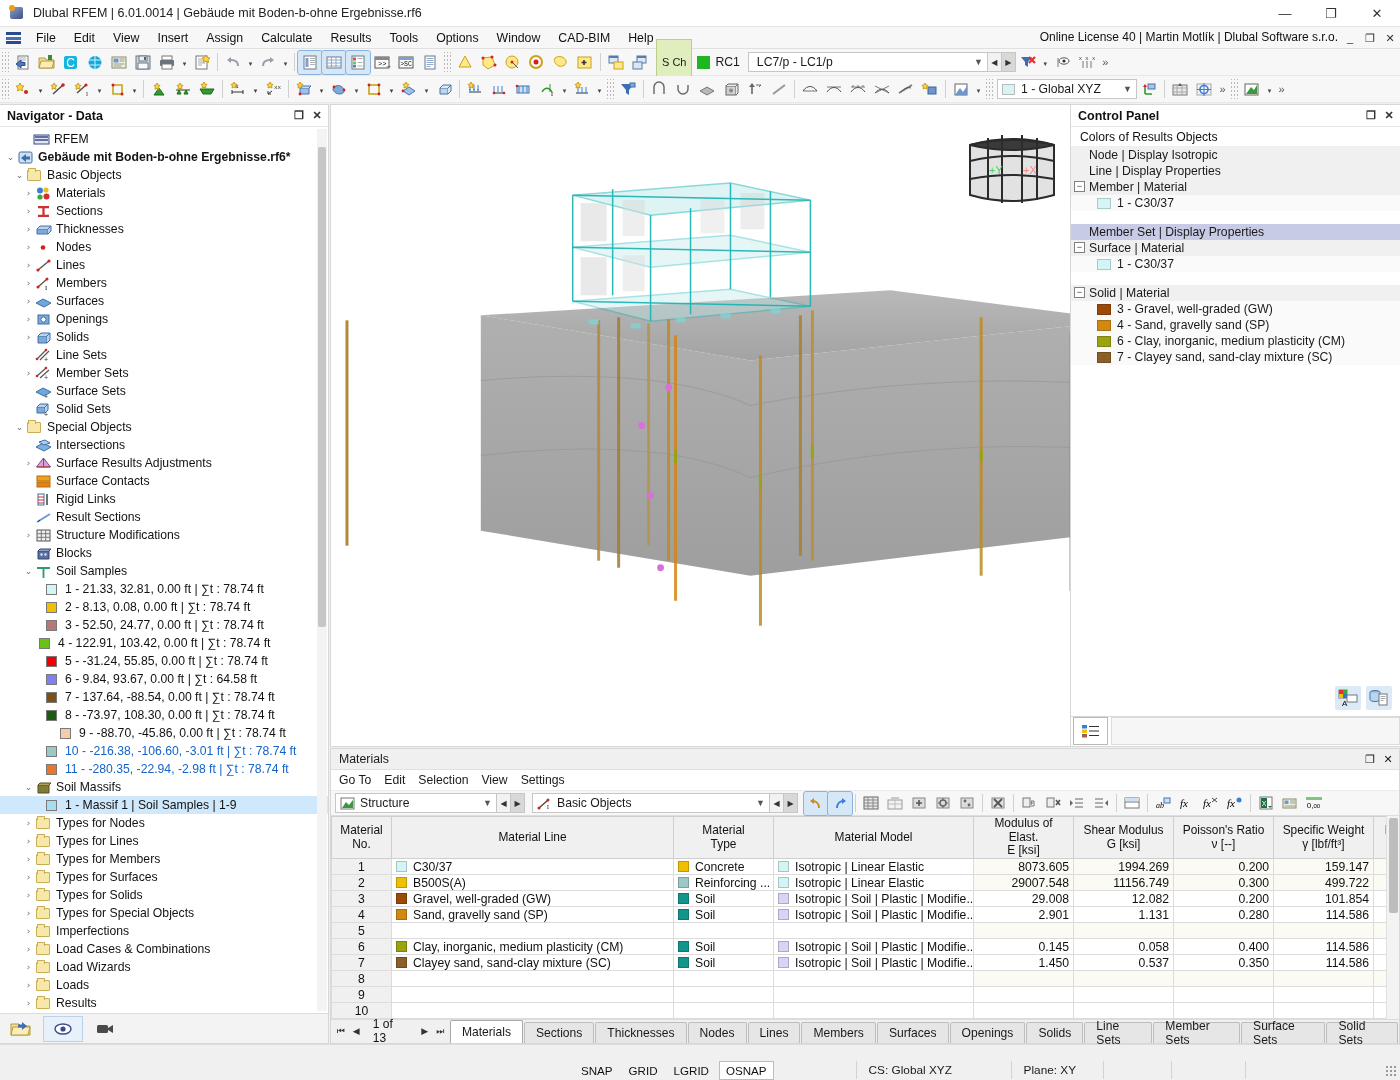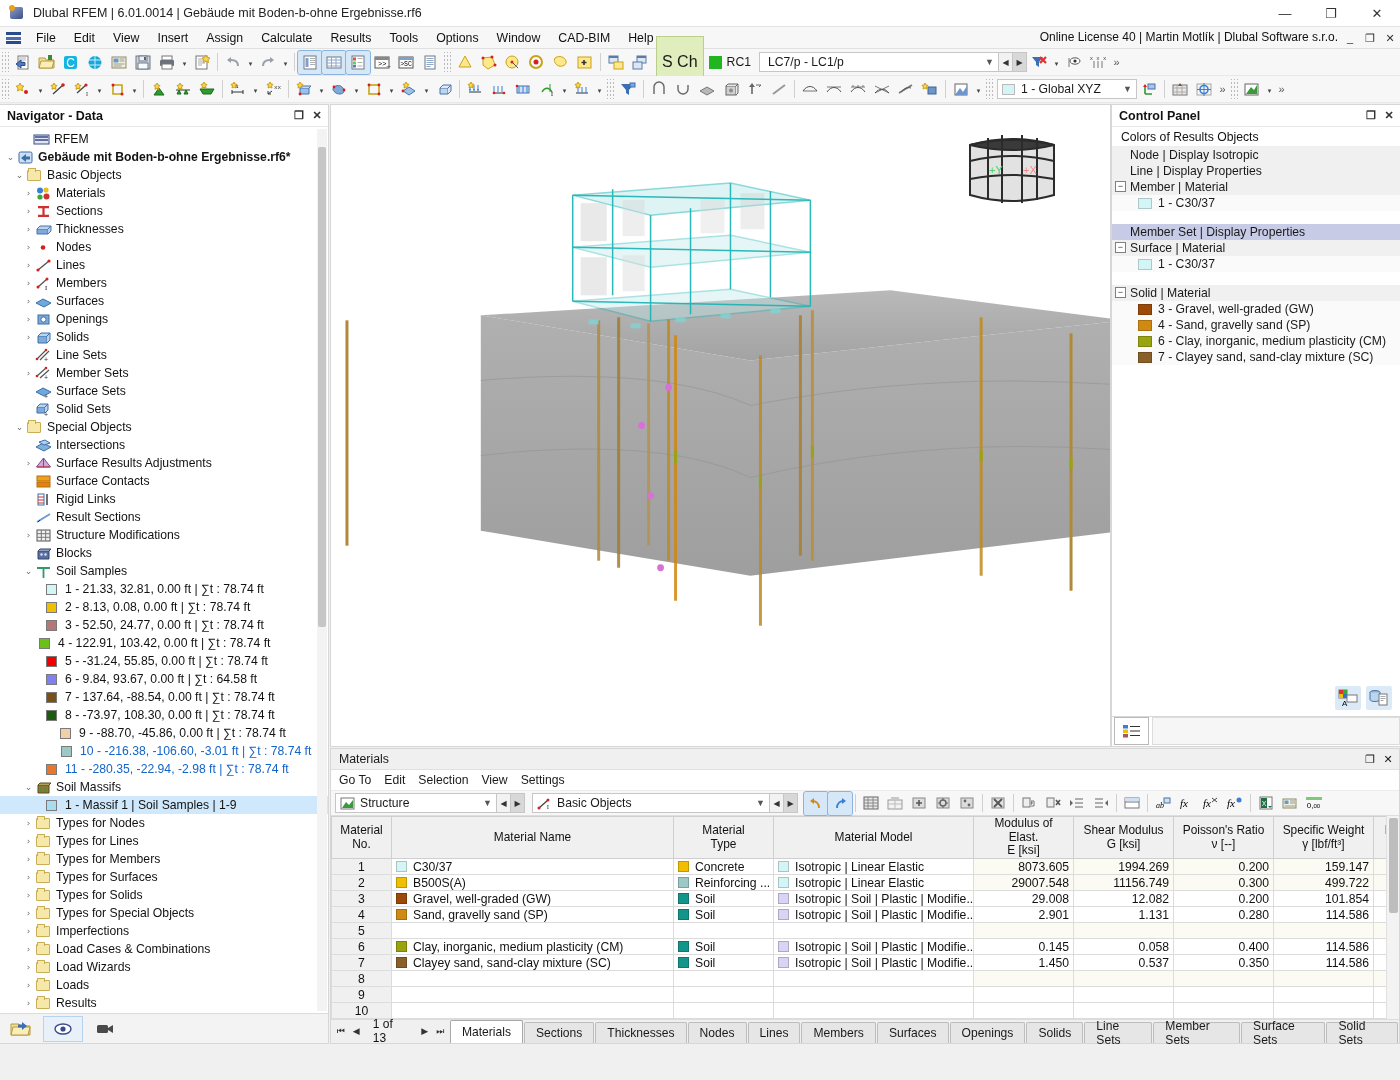--- a/index.html
+++ b/index.html
@@ -139,21 +139,21 @@
   .scrollv .thumb { position:absolute; left:1px; width:8px; background:#c6c6c6; border-radius:2px; }
 
   
   .viewport {
     position:absolute; left:330px; right:289px; top:0; bottom:297px;
     background:#ffffff; border:1px solid #d7d7d7; overflow:hidden;
   }
 
   
   .ctrlpanel {
-    position:absolute; right:0; top:0; width:289px; bottom:297px;
+    position:absolute; right:0; top:0; width:330px; bottom:297px;
     background:#fff; border:1px solid #d7d7d7; border-right:none;
     display:flex; flex-direction:column;
   }
   .cp-sub {
     height:20px; display:flex; align-items:center; padding-left:9px;
     font-size:12.2px; color:#111; background:#fff; border-bottom:1px solid #eee;
   }
   .cp-list { flex:1; overflow:hidden; position:relative; }
   .cp-row { height:16px; display:flex; align-items:center; font-size:12.2px; padding-left:4px; }
   .cp-row.grouphdr { background:#f0f0f0; padding-left:18px; }
@@ -465,21 +465,21 @@
       </span>
     <span class="tb-btn">
         <svg width="18" height="17" viewBox="0 0 18 17">
           <rect x="6" y="2" width="9" height="7" fill="#dbe7f5" stroke="#5a7aa8"></rect>
           <rect x="6" y="2" width="9" height="2" fill="#5a7aa8"></rect>
           <rect x="2" y="8" width="9" height="7" fill="#dbe7f5" stroke="#5a7aa8"></rect>
         </svg>
       </span>
 
     <span style="display:flex;align-items:center;margin-left:4px;">
-      <span style="background:#dfeebc;border:1px solid #b9cf8a;padding:16px 5px;font-size:16px;">S Ch</span>
+      <span style="background:#dfeebc;border:1px solid #b9cf8a;padding:16px 5px;font-size:11px;">S Ch</span>
       <span style="width:13px;height:13px;background:#21b521;display:inline-block;margin:0 5px;"></span>
       <span style="font-size:12.2px;margin-right:8px;">RC1</span>
     </span>
     <span class="combo" style="width:240px;">
       <span class="ctext" style="padding-left:4px;">LC7/p - LC1/p</span>
       <span class="cdrop">▼</span>
     </span>
     <span class="spin">
       <div>◀</div>
       <div>▶</div>
@@ -1062,21 +1062,21 @@
               </span>
       <span class="tl ">8 - -73.97, 108.30, 0.00 ft | ∑t : 78.74 ft</span>
             </div>
             <div class="tnode " style="padding-left:45px">
       <span class="exp"></span>
       <span class="ti">
                 <span class="swatch" style="background:#f2cfa8"></span>
               </span>
       <span class="tl ">9 - -88.70, -45.86, 0.00 ft | ∑t : 78.74 ft</span>
             </div>
-            <div class="tnode blue" style="padding-left:46px">
+            <div class="tnode blue" style="padding-left:31px">
       <span class="exp"></span>
       <span class="ti">
                 <span class="swatch" style="background:#9cc8c6"></span>
               </span>
       <span class="tl ">10 - -216.38, -106.60, -3.01 ft | ∑t : 78.74 ft</span>
             </div>
             <div class="tnode blue" style="padding-left:31px">
       <span class="exp"></span>
       <span class="ti">
                 <span class="swatch" style="background:#e8762c"></span>
@@ -1600,21 +1600,21 @@
               <col style="width:200px">
             <col style="width:100px">
               <col style="width:100px">
               <col style="width:100px">
               <col style="width:100px">
               <col style="width:45px">
           </colgroup>
           <thead>
               <tr id="grid-head">
                 <th>Material<br>No.</th>
-                <th>Material Name</th>
+                <th>Material Line</th>
                 <th>Material<br>Type</th>
                 <th>Material Model</th>
                 <th>Modulus of Elast.<br>E [ksi]</th>
                 <th>Shear Modulus<br>G [ksi]</th>
                 <th>Poisson's Ratio<br>ν [--]</th>
                 <th>Specific Weight<br>γ [lbf/ft³]</th>
                 <th>Mas<br>ρ</th>
               </tr>
             </thead>
           <tbody id="grid-body">
@@ -1755,13 +1755,29 @@
             <div class="tab ">Solids</div>
             <div class="tab ">Line Sets</div>
             <div class="tab ">Member Sets</div>
             <div class="tab ">Surface Sets</div>
             <div class="tab ">Solid Sets</div>
           </div>
       </div>
     </div>
   </div>
 
+  <div class="statusbar">
+    <div class="sb-inner">
+      <div style="width:575px"></div>
+      <span class="sb-btn">SNAP</span>
+      <span class="sb-btn">GRID</span>
+      <span class="sb-btn">LGRID</span>
+      <span class="sb-btn boxed">OSNAP</span>
+      <span style="width:78px"></span>
+      <span class="sb-cell" style="width:155px;">CS: Global XYZ</span>
+      <span class="sb-cell" style="width:92px;">Plane: XY</span>
+      <span class="sb-cell" style="width:68px;"></span>
+      <span class="sb-cell" style="width:74px;"></span>
+      <span class="sb-cell" style="flex:1;"></span>
+    </div>
+    <div class="sb-grip"></div>
+  </div>
 </div>
 
 </body></html>

